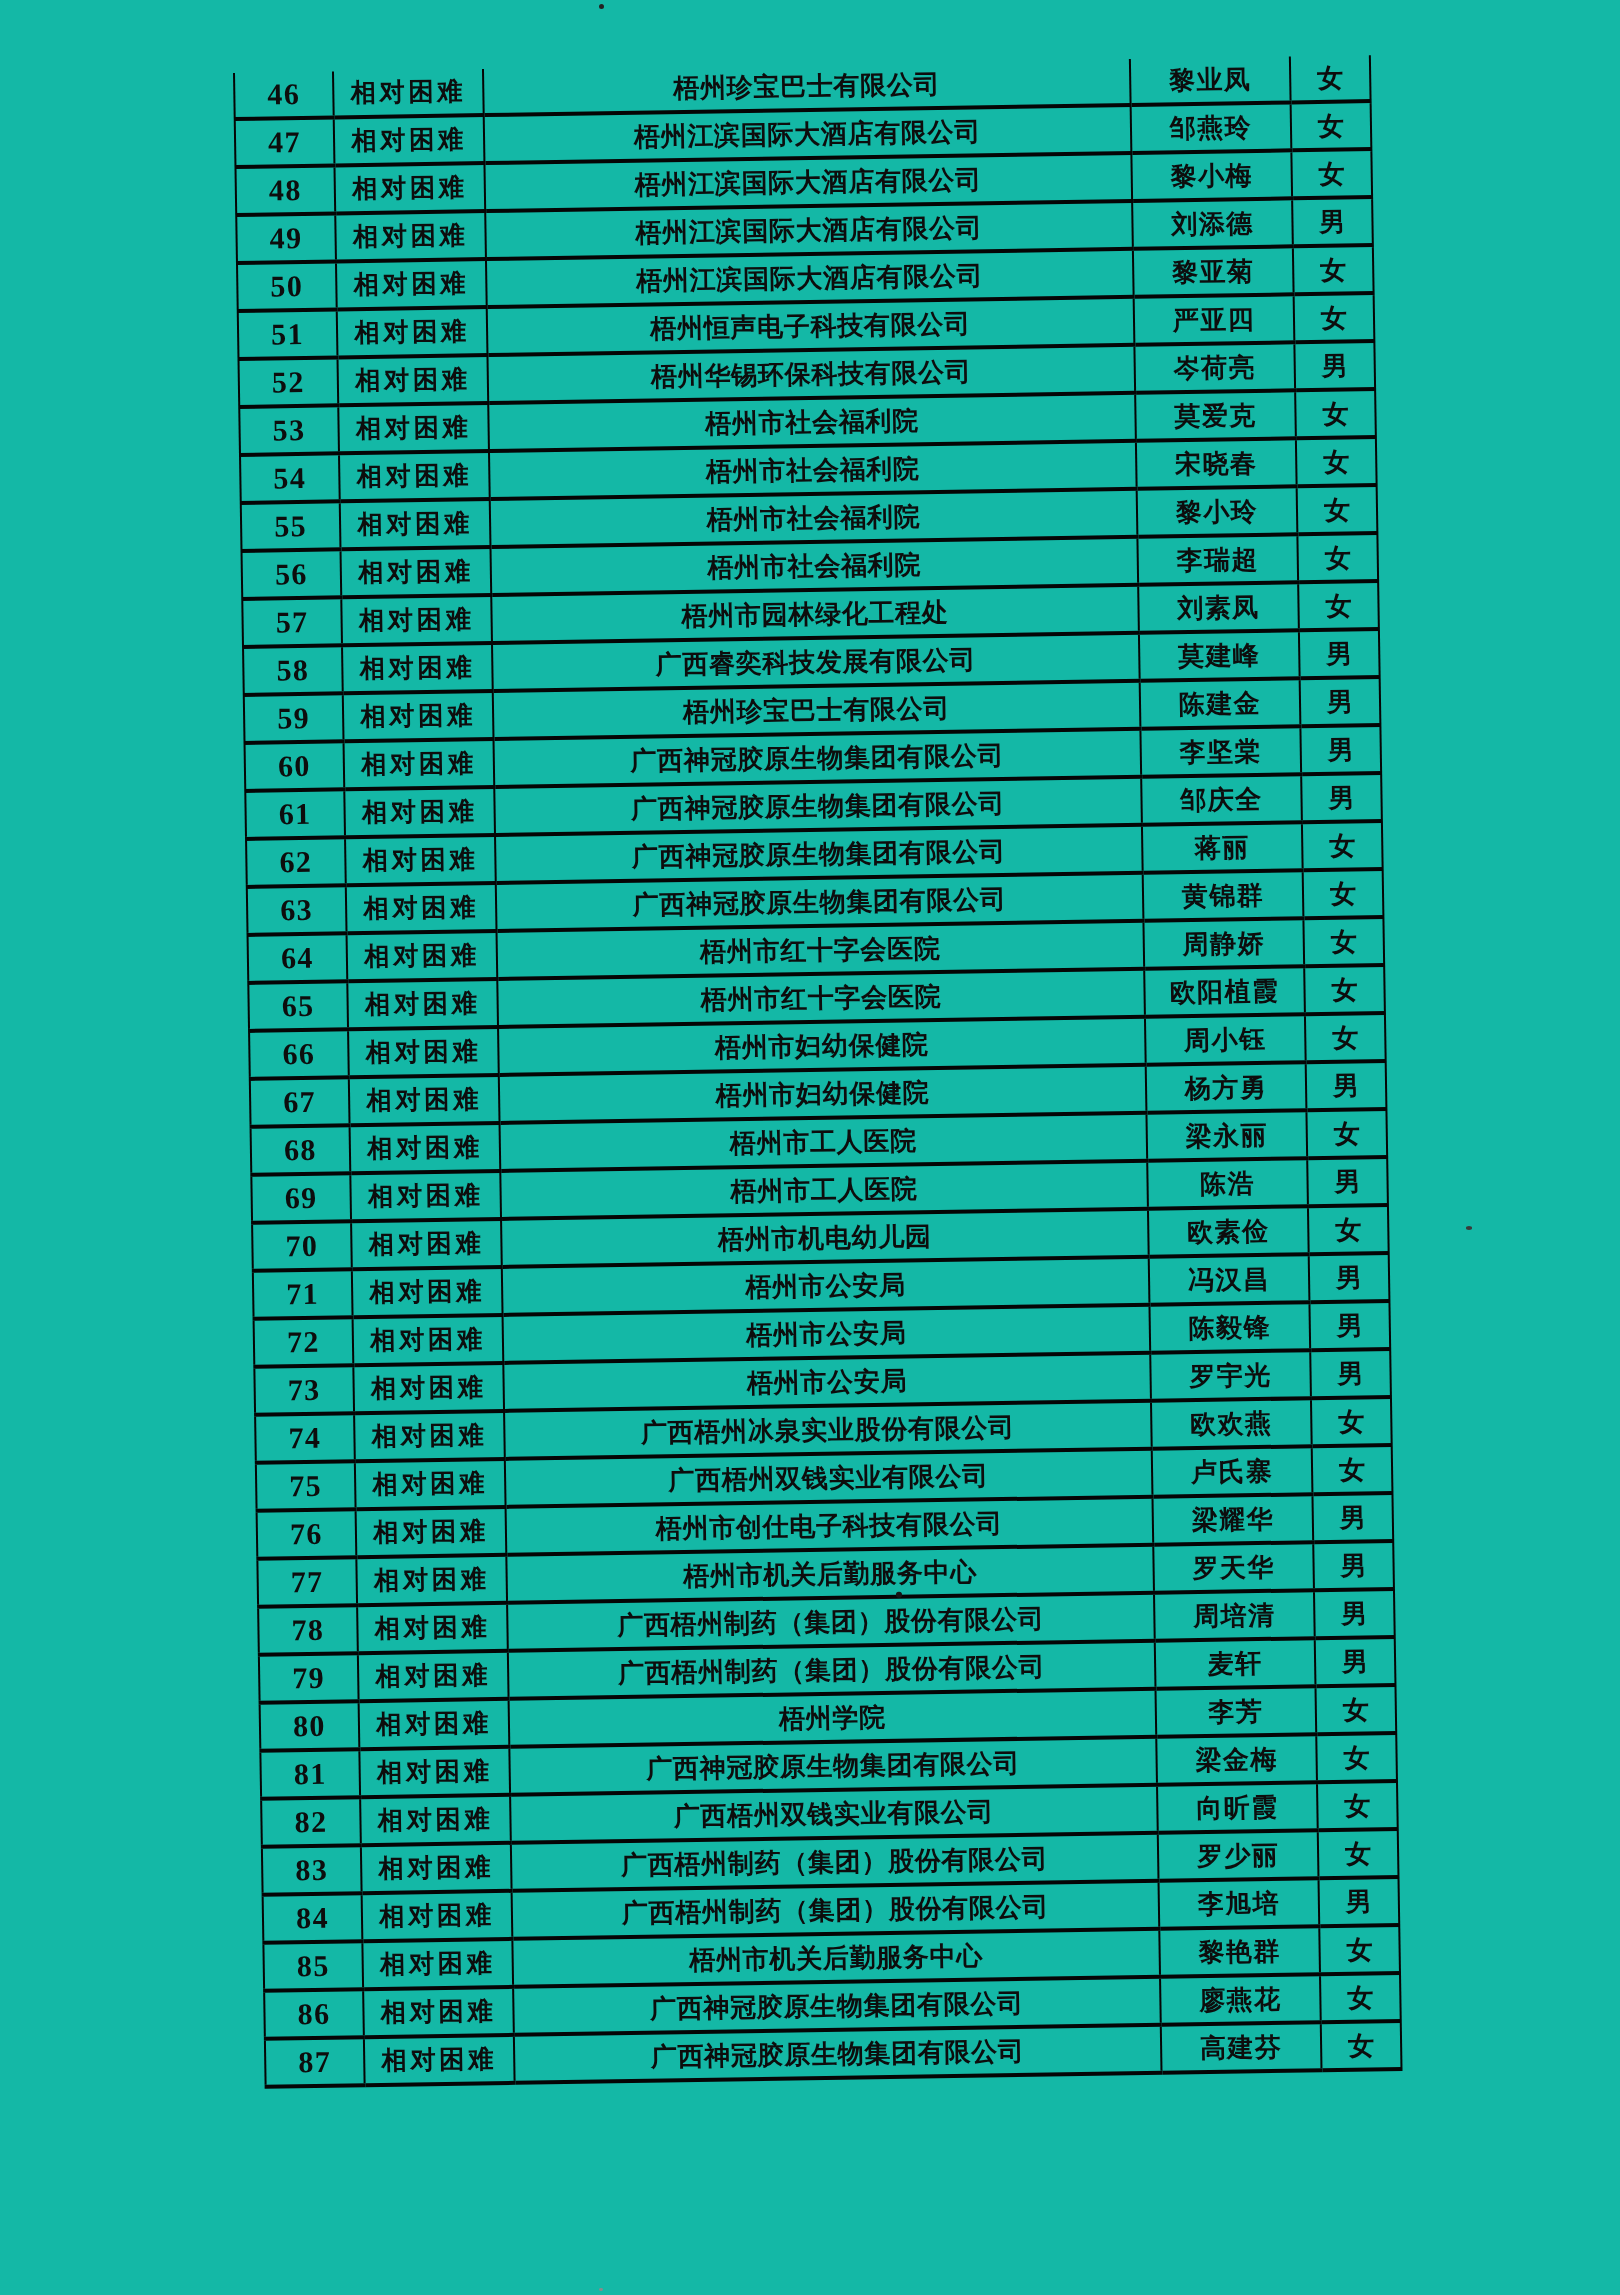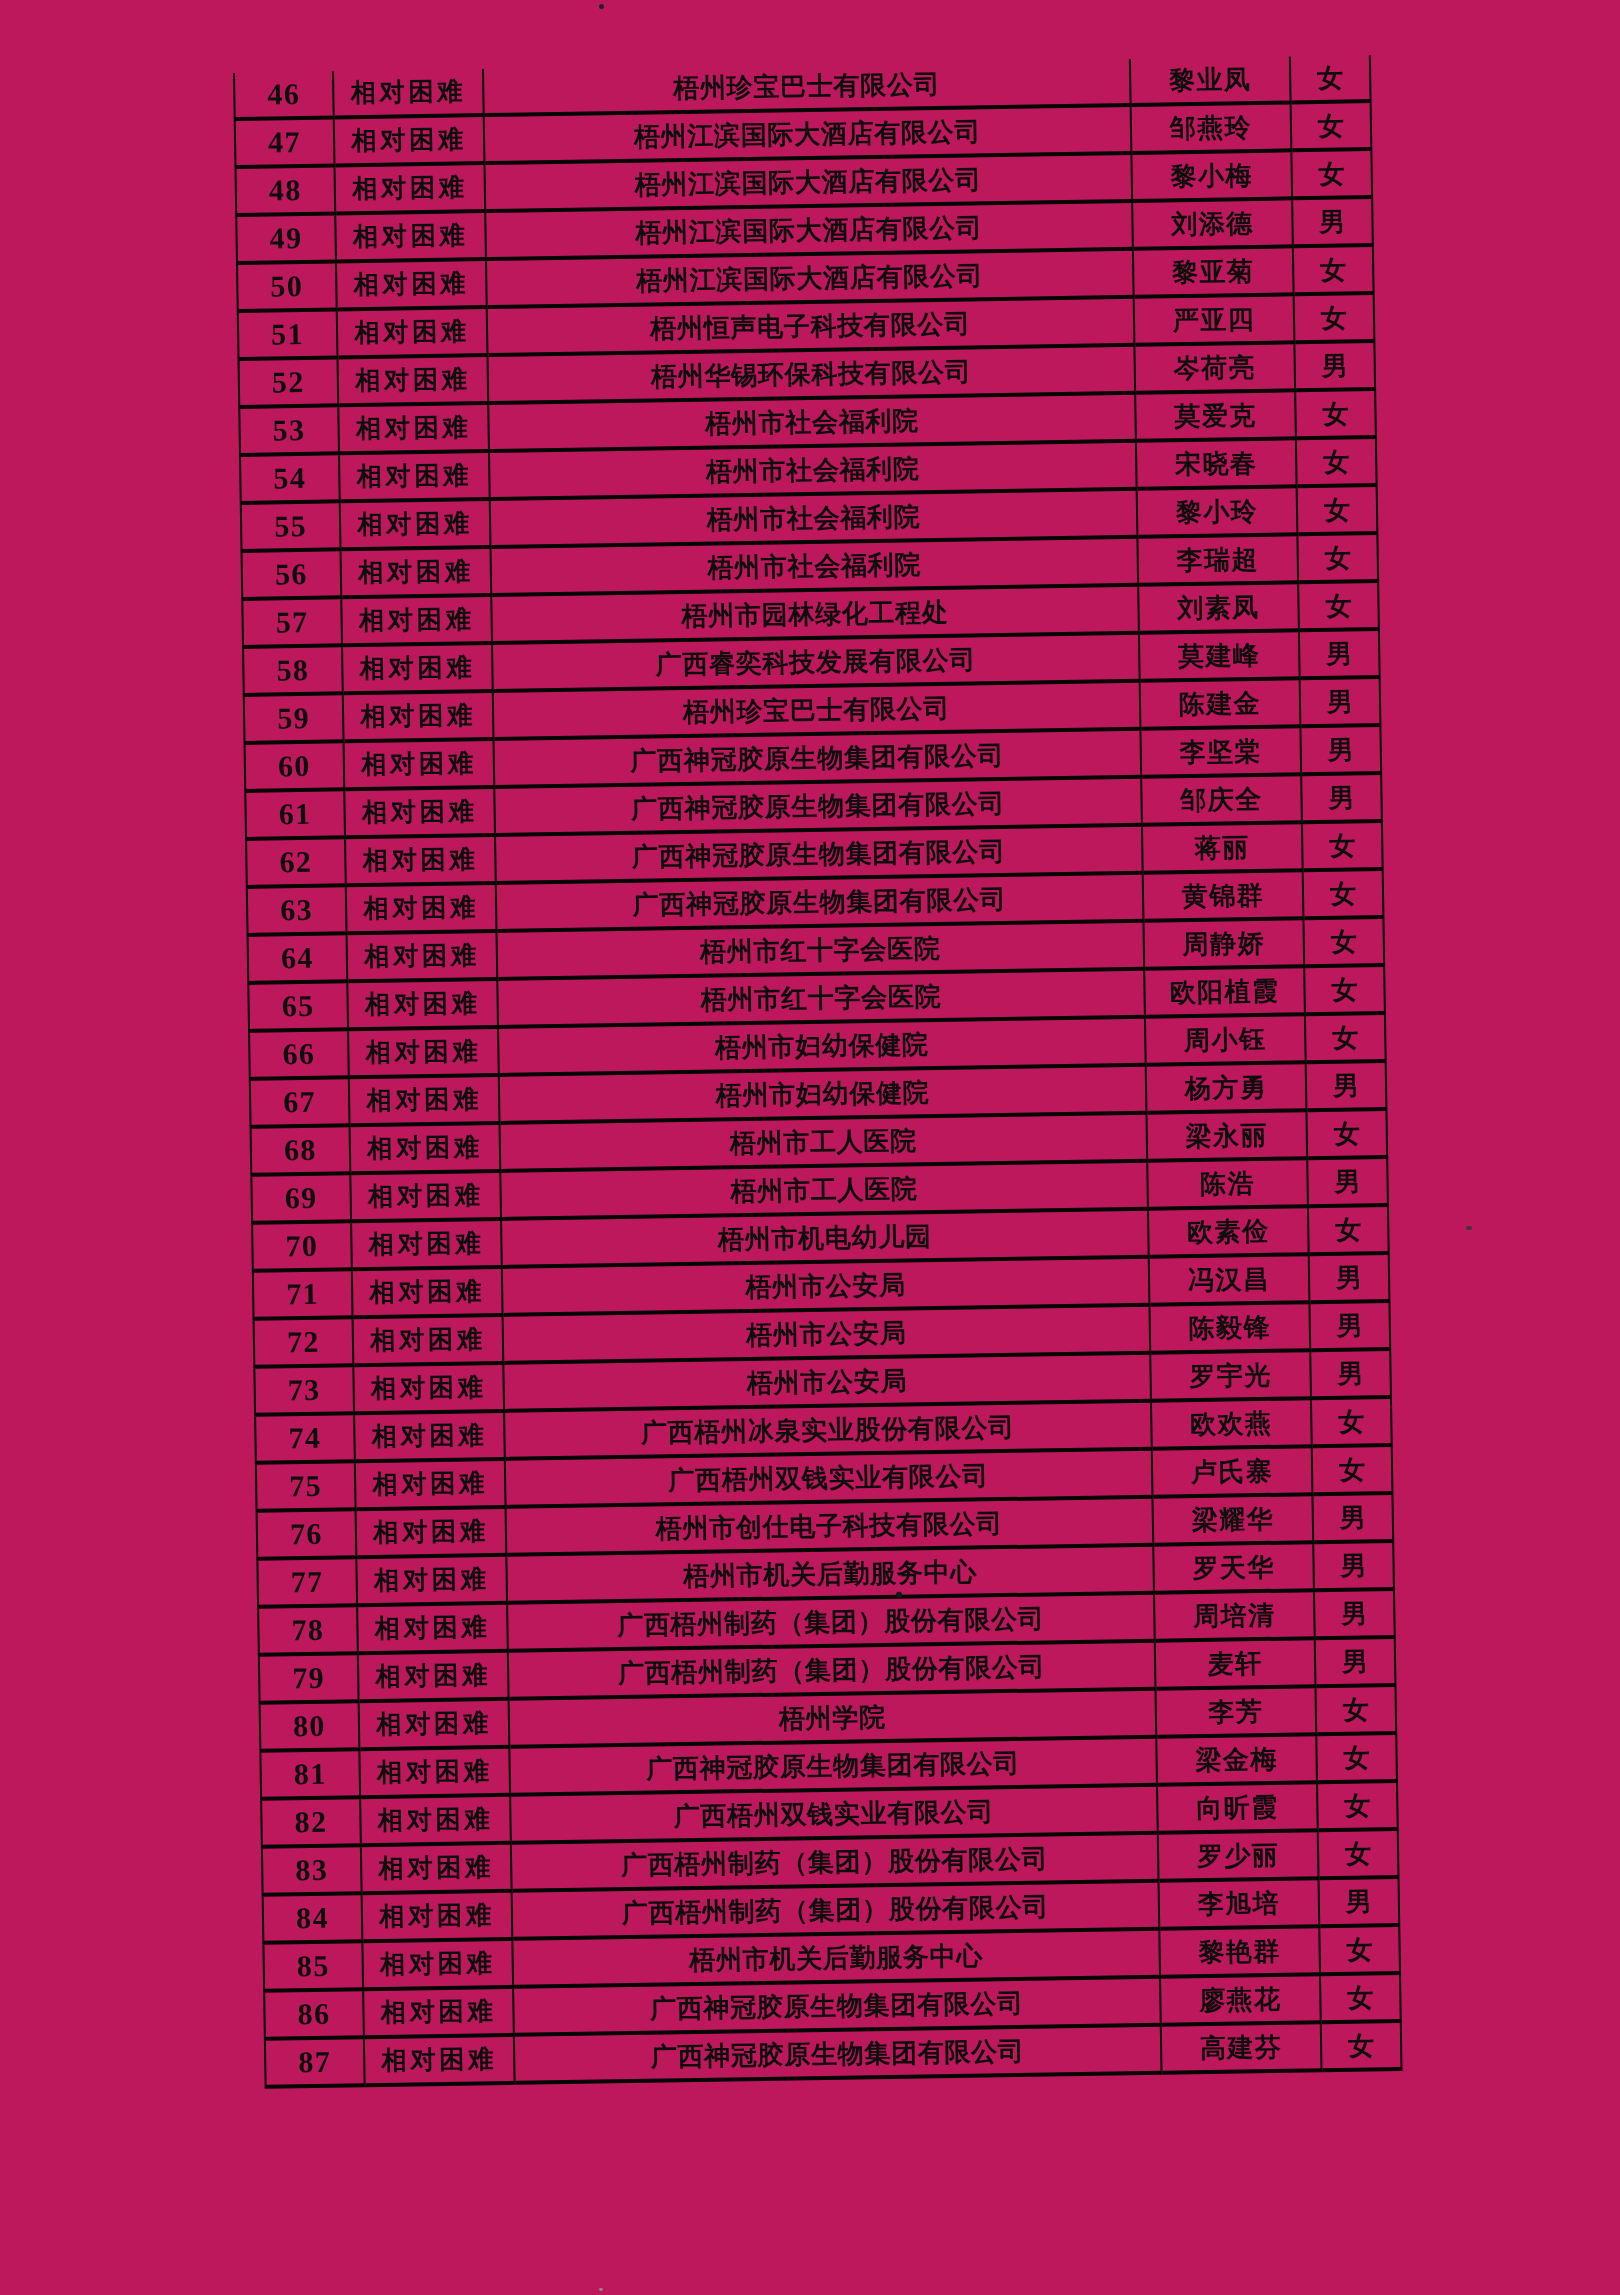--- a/index.html
+++ b/index.html
@@ -4,21 +4,21 @@
 <style>
   html, body {
     margin: 0;
     padding: 0;
     background: #ffffff;
   }
   .page {
     position: relative;
     width: 1620px;
     height: 2295px;
-    background: #be185d;
+    background: #14b8a6;
     overflow: hidden;
     font-family: "Liberation Serif", "DejaVu Serif", serif;
     color: #0d0d0d;
   }
   .table-wrap {
     position: absolute;
     left: 233px;
     top: 73px;
     width: 1137px;
     transform: rotate(-0.9deg);

